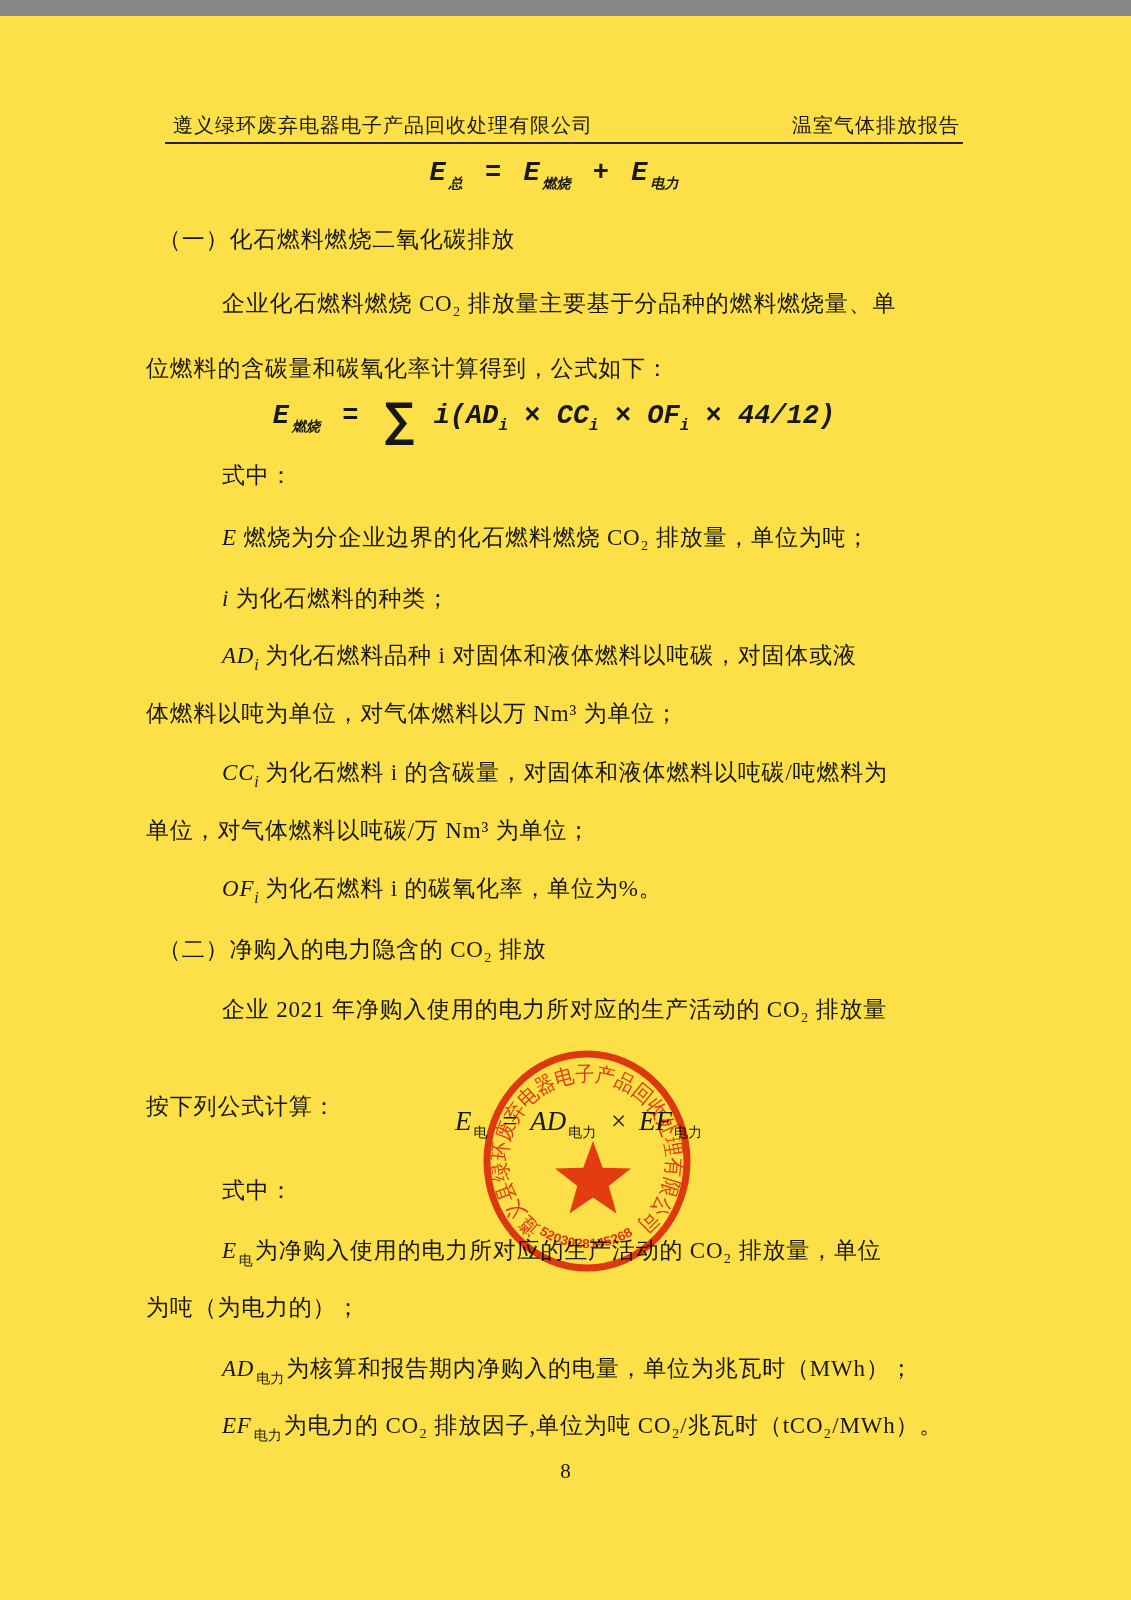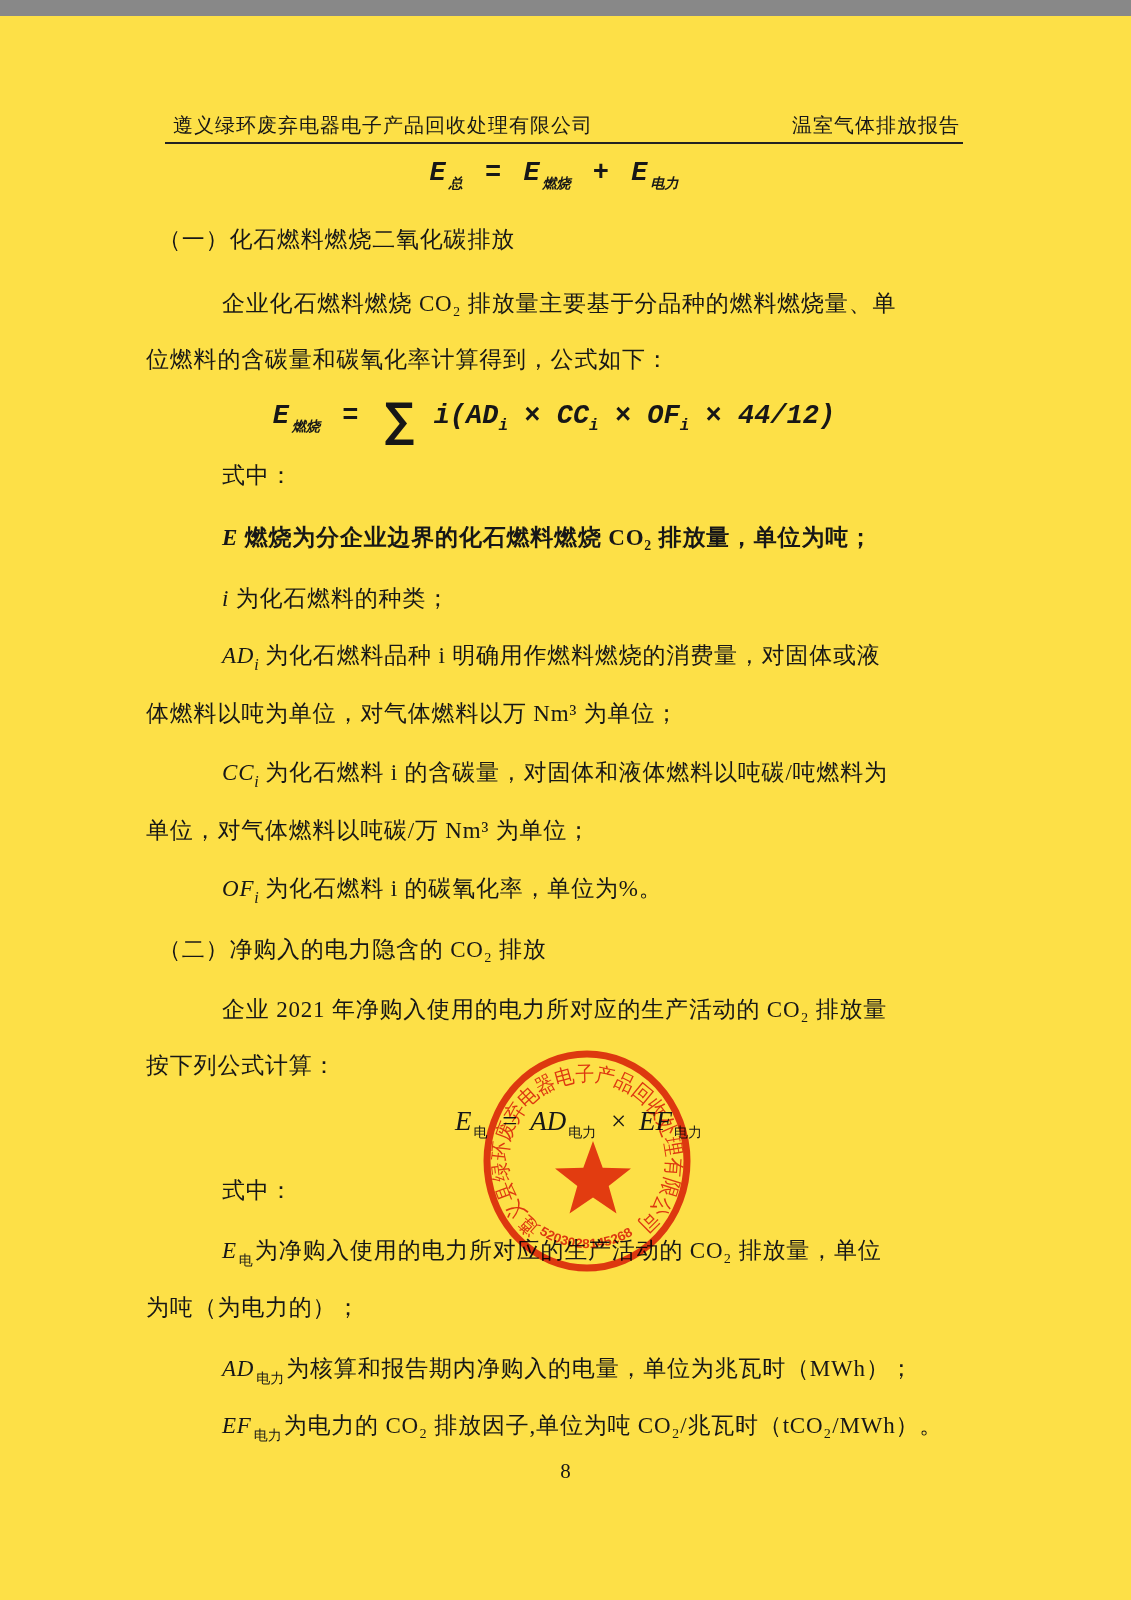--- a/index.html
+++ b/index.html
@@ -43,60 +43,60 @@
     <span class="it">E</span><span class="fsub">总</span>
     <span class="op">=</span>
     <span class="it">E</span><span class="fsub">燃烧</span>
     <span class="op">+</span>
     <span class="it">E</span><span class="fsub">电力</span>
   </div>
 
   <div class="ln" style="left:158px;top:209px;">（一）化石燃料燃烧二氧化碳排放</div>
 
   <div class="ln ind" style="top:273px;">企业化石燃料燃烧 CO₂ 排放量主要基于分品种的燃料燃烧量、单</div>
-  <div class="ln base" style="top:329px;">位燃料的含碳量和碳氧化率计算得到，公式如下：</div>
+  <div class="ln base" style="top:338px;">位燃料的含碳量和碳氧化率计算得到，公式如下：</div>
 
   <div class="ln center fml bold" style="top:385px;">
     <span class="it">E</span><span class="fsub">燃烧</span>
     <span class="op">=</span>
     <span class="sigma">∑</span>
     <span class="it">i(AD</span><span class="fsubl">i</span>
     <span class="it">× CC</span><span class="fsubl">i</span>
     <span class="it">× OF</span><span class="fsubl">i</span>
     <span class="it">× 44/12)</span>
   </div>
 
   <div class="ln ind" style="top:445px;">式中：</div>
 
-  <div class="ln ind" style="top:507px;font-weight:bold;">
+  <div class="ln ind" style="top:507px;">
     <span class="it">E</span><span> 燃烧为分企业边界的化石燃料燃烧 CO₂ 排放量，单位为吨；</span>
   </div>
 
   <div class="ln ind" style="top:568px;">
     <span class="it">i</span><span> 为化石燃料的种类；</span>
   </div>
 
   <div class="ln ind" style="top:625px;">
-    <span class="it">AD</span><span class="fsubl">i</span><span> 为化石燃料品种 i 明确用作燃料燃烧的消费量，对固体或液</span>
+    <span class="it">AD</span><span class="fsubl">i</span><span> 为化石燃料品种 i 对固体和液体燃料以吨碳，对固体或液</span>
   </div>
   <div class="ln ind" style="top:742px;">
     <span class="it">CC</span><span class="fsubl">i</span><span> 为化石燃料 i 的含碳量，对固体和液体燃料以吨碳/吨燃料为</span>
   </div>
 
   <div class="ln base" style="top:683px;">体燃料以吨为单位，对气体燃料以万 Nm³ 为单位；</div>
   <div class="ln base" style="top:800px;">单位，对气体燃料以吨碳/万 Nm³ 为单位；</div>
 
   <div class="ln ind" style="top:858px;">
     <span class="it">OF</span><span class="fsubl">i</span><span> 为化石燃料 i 的碳氧化率，单位为%。</span>
   </div>
 
   <div class="ln" style="left:158px;top:919px;text-align:center;">（二）净购入的电力隐含的 CO₂ 排放</div>
 
   <div class="ln ind" style="top:979px;">企业 2021 年净购入使用的电力所对应的生产活动的 CO₂ 排放量</div>
-  <div class="ln base" style="top:1035px;">按下列公式计算：</div>
+  <div class="ln base" style="top:1076px;">按下列公式计算：</div>
 
   <div class="ln fml f3" style="left:455px;top:1090px;">
     <span class="it">E</span><span class="bsub">电</span>
     <span class="op">=</span>
     <span class="it">AD</span><span class="bsub">电力</span>
     <span class="op">×</span>
     <span class="it">EF</span><span class="bsub">电力</span>
   </div>
 
   <div class="ln ind" style="top:1160px;">式中：</div>

